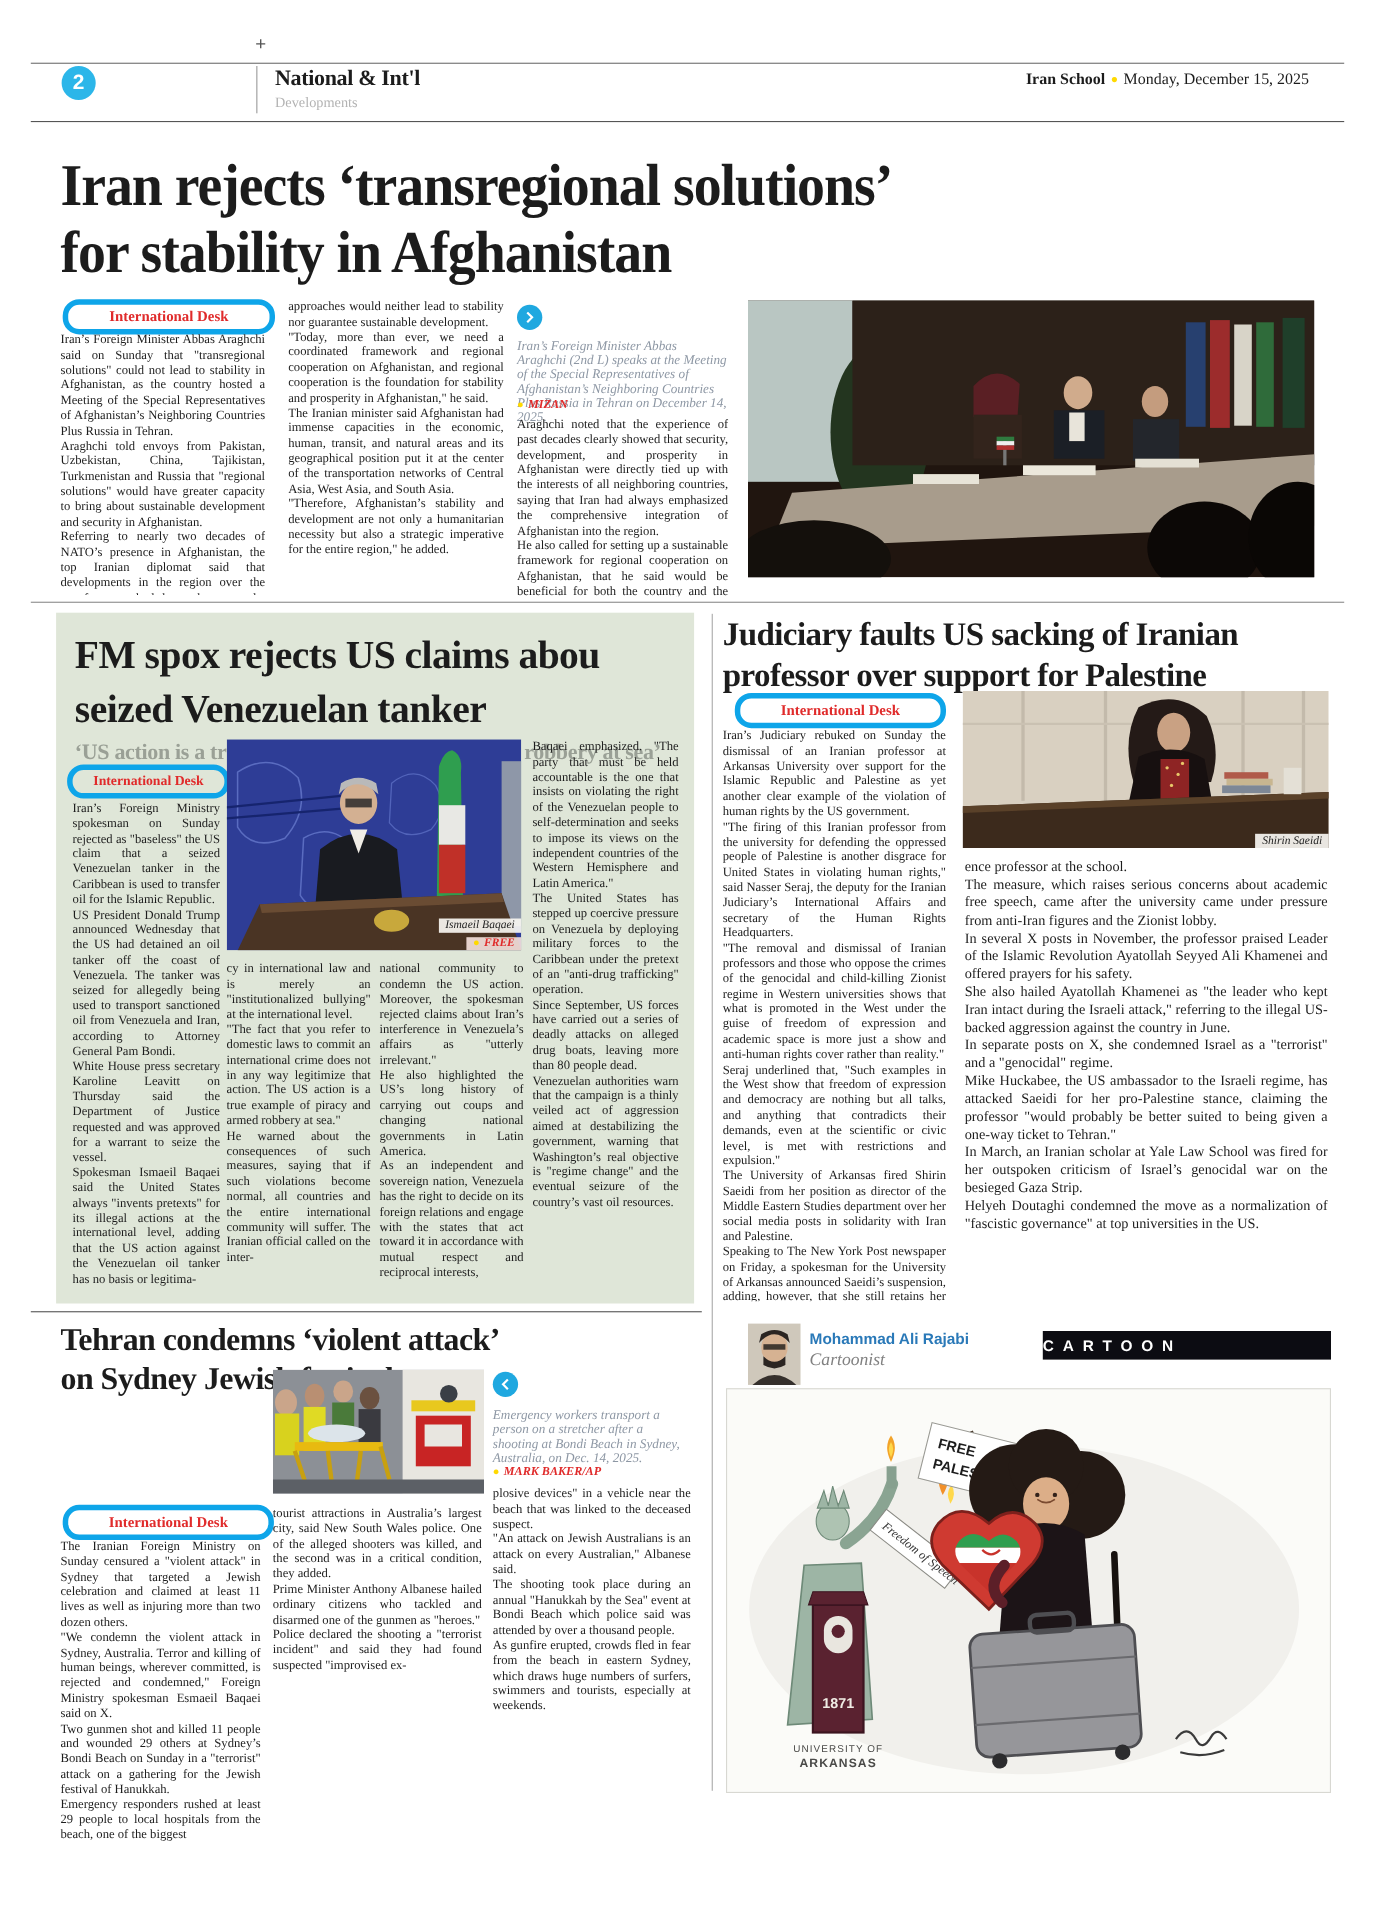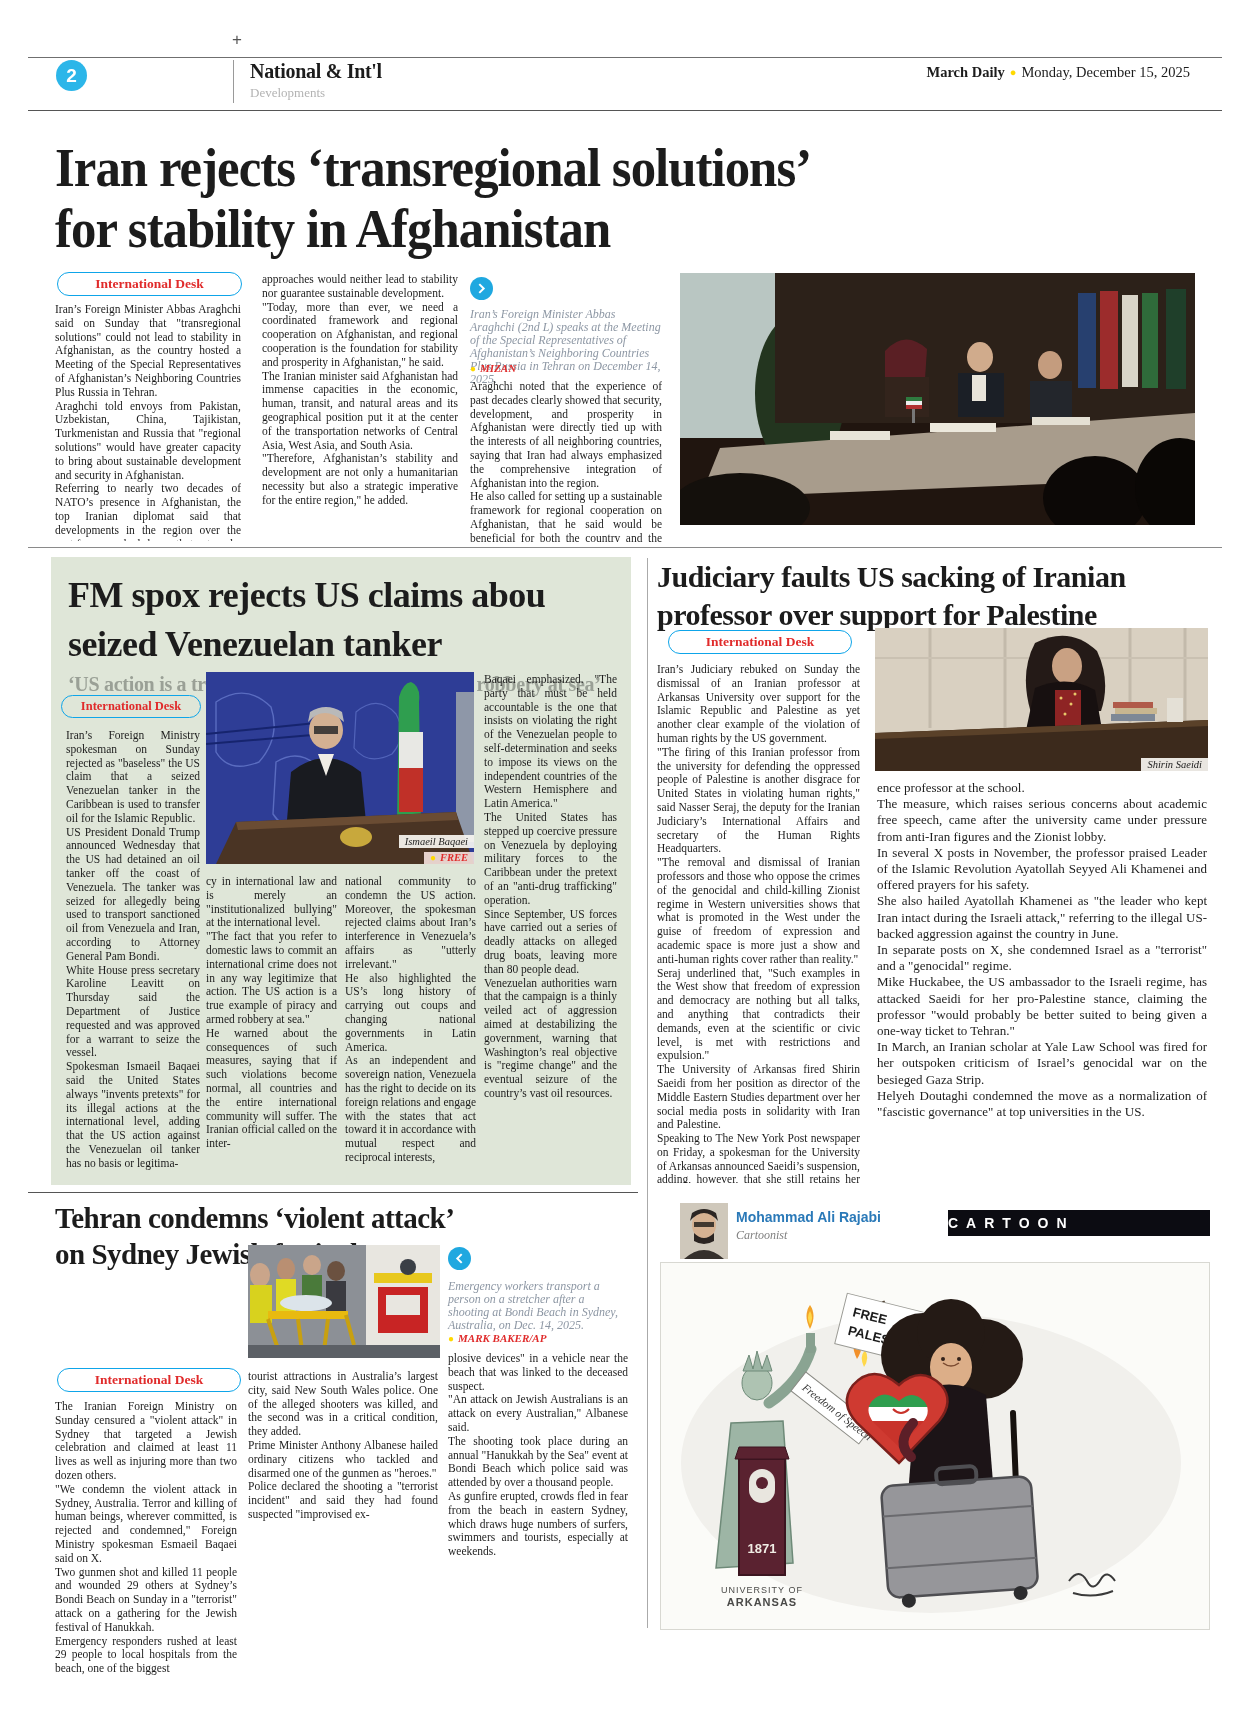--- a/index.html
+++ b/index.html
@@ -18,62 +18,62 @@
   .dateline{font-size:14.5px;white-space:nowrap;}
   .dateline b{font-weight:bold;}
   .ydot::before{content:"●";color:#ffd900;font-size:11px;margin:0 5px;position:relative;top:-1px;}
   
   .h-main{font-weight:bold;font-size:54px;line-height:61px;letter-spacing:-1px;
     transform:scaleX(0.94);transform-origin:left top;white-space:nowrap;}
   .h-green{font-weight:bold;font-size:36px;line-height:49px;letter-spacing:-0.5px;white-space:nowrap;}
   .h-mid{font-weight:bold;font-size:30px;line-height:38px;letter-spacing:-0.5px;white-space:nowrap;}
   .subhead{font-weight:bold;font-size:20px;color:#9aa096;letter-spacing:-0.3px;white-space:nowrap;}
   
-  .desk{position:absolute;border:1px solid #0ea5e9;border-radius:15px;text-align:center;
+  .desk{position:absolute;border:5px solid #0ea5e9;border-radius:15px;text-align:center;
     color:#e02b2b;font-weight:bold;font-size:13.5px;padding:3px 0;background:transparent;}
   .coltext{position:absolute;font-size:11.5px;line-height:13.8px;text-align:justify;
     white-space:pre-line;overflow:hidden;color:#1d1d1d;}
   .cap{position:absolute;font-size:12px;line-height:13px;color:#8d97a4;font-style:italic;}
   .credit{position:absolute;font-size:11px;color:#e02b2b;font-style:italic;font-weight:bold;}
   .credit::before{content:"●";color:#ffd900;font-style:normal;margin-right:4px;font-size:10px;}
   .chev-circle{position:absolute;width:23px;height:23px;border-radius:50%;background:#1fa8e0;
     display:flex;align-items:center;justify-content:center;}
   .chev-circle svg{display:block;}
   .greenbox{position:absolute;background:#dfe6d8;}
   .photo{position:absolute;overflow:hidden;}
   .photo svg{display:block;}
   .photocap{position:absolute;font-size:10.5px;font-style:italic;color:#222;
     background:rgba(248,246,242,0.92);padding:1px 6px;text-align:right;}
   .photocredit{position:absolute;font-size:10.5px;font-style:italic;font-weight:bold;color:#e02b2b;
     background:rgba(246,226,222,0.9);padding:0 6px 1px 6px;}
   .photocredit::before{content:"●";color:#ffd900;font-style:normal;margin-right:4px;font-size:10px;}
   
   .cart-name{position:absolute;font-family:"Liberation Sans",sans-serif;font-weight:bold;
     font-size:14px;color:#2a79b8;}
-  .cart-role{position:absolute;font-size:12px;font-style:italic;color:#808080;}
+  .cart-role{position:absolute;font-size:16px;font-style:italic;color:#808080;}
   .cart-bar{position:absolute;background:#0c0c12;color:#fff;display:flex;align-items:center;
     justify-content:flex-start;font-family:"Liberation Sans",sans-serif;font-weight:bold;
     font-size:14px;letter-spacing:8px;}
   .cart-panel{position:absolute;background:#fbfbf8;border:1px solid #d8d8d2;}
 </style>
 </head>
 <body>
 
 <div id="paper">
 
   <div class="abs reg-mark" style="left:232px;top:30px;"></div>
   <div class="hrule" style="left:28px;top:57px;width:1194px;background:#6f6f6f;"></div>
   <div class="page-circle" style="left:56px;top:60px;">
     <span>2</span>
   </div>
   <div class="vrule" style="left:233px;top:60px;height:43px;"></div>
   <div class="abs section-title" style="left:250px;top:60px;">National &amp; Int'l</div>
   <div class="abs section-sub" style="left:250px;top:85px;">Developments</div>
   <div class="abs dateline" style="right:60px;top:64px;">
-    <b>March Daily</b><span class="ydot"></span><span>Monday, December 15, 2025</span>
+    <b>Iran School</b><span class="ydot"></span><span>Monday, December 15, 2025</span>
   </div>
   <div class="hrule" style="left:28px;top:110px;width:1194px;background:#555;"></div>
 
   <div class="abs h-main" style="left:55px;top:138px;">
     <div>Iran rejects ‘transregional solutions’</div>
     <div>for stability in Afghanistan</div>
   </div>
 
   <div class="desk" style="left:57px;top:272px;width:183px;">International Desk</div>
   <div class="coltext" style="left:55px;top:303px;width:186px;height:238px;">Iran’s Foreign Minister Abbas Araghchi said on Sunday that "transregional solutions" could not lead to stability in Afghanistan, as the country hosted a Meeting of the Special Representatives of Afghanistan’s Neighboring Countries Plus Russia in Tehran.

